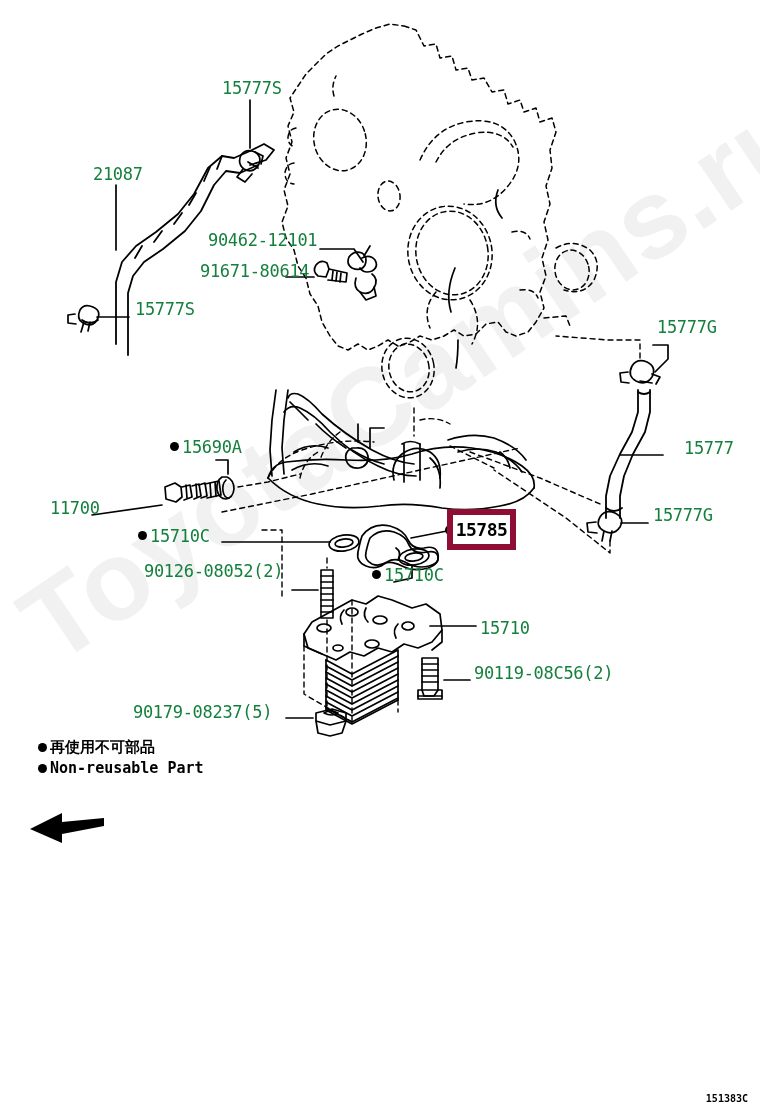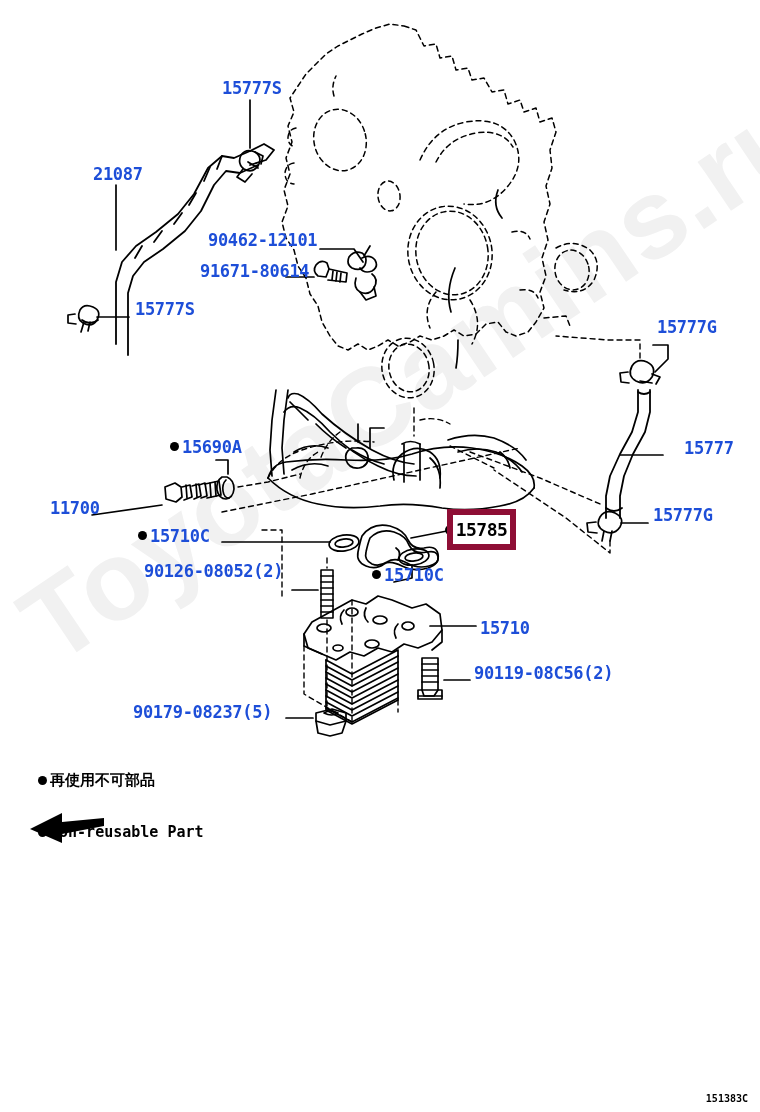--- a/index.html
+++ b/index.html
@@ -14,41 +14,41 @@
     position:absolute;left:-40px;top:330px;width:860px;
     font-family:"Liberation Sans",sans-serif;
     font-size:112px;font-weight:700;color:#f1f1f1;
     transform:rotate(-34deg);transform-origin:50% 50%;
     white-space:nowrap;letter-spacing:1px;
     pointer-events:none;user-select:none;
   }
   .lbl{
     position:absolute;white-space:nowrap;
     font-family:"DejaVu Sans Mono","Liberation Mono",monospace;
-    font-size:17px;font-weight:700;letter-spacing:-0.3px;
-    color:#1d4ed8;line-height:1;
+    font-size:17px;font-weight:400;letter-spacing:-0.3px;
+    color:#15803d;line-height:1;
   }
   .dot{
     display:inline-block;width:9px;height:9px;border-radius:50%;
     background:#000;vertical-align:2px;margin-right:3px;
   }
   .hl{
     position:absolute;left:447px;top:509px;width:69px;height:41px;
     box-sizing:border-box;border:6px solid #8e0e35;background:#fff;
   }
   .hl span{
     position:absolute;left:0;top:0;width:100%;height:100%;
     display:flex;align-items:center;justify-content:center;
     font-family:"DejaVu Sans Mono","Liberation Mono",monospace;
     font-size:18px;font-weight:700;letter-spacing:-0.5px;
   }
   .legend{position:absolute;left:38px;top:738px;}
   .legend .row{
     display:flex;align-items:center;margin-bottom:2px;
-    font-size:15px;font-weight:700;margin-top:33px;
+    font-size:15px;font-weight:700;
   }
   .legend .jp{font-family:"DejaVu Sans","Liberation Sans",sans-serif;font-size:15px;}
   .front{position:absolute;left:92px;top:788px;}
   .front .jp{
     font-family:"DejaVu Sans","Liberation Sans",sans-serif;
     font-size:15px;font-weight:700;display:block;line-height:1.1;
   }
   .front .en{
     font-family:"DejaVu Sans Mono","Liberation Mono",monospace;
     font-size:15px;font-weight:700;display:block;line-height:1.1;

